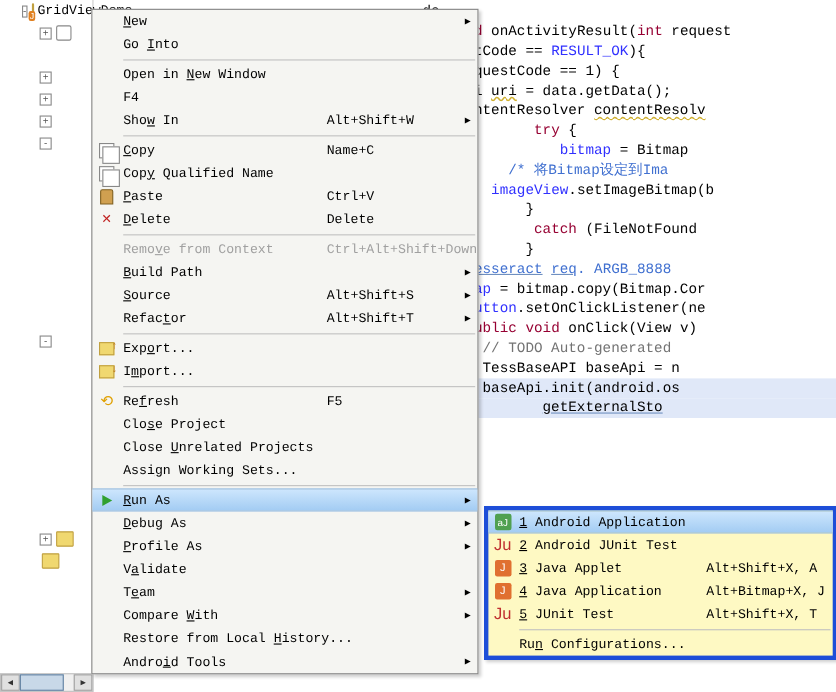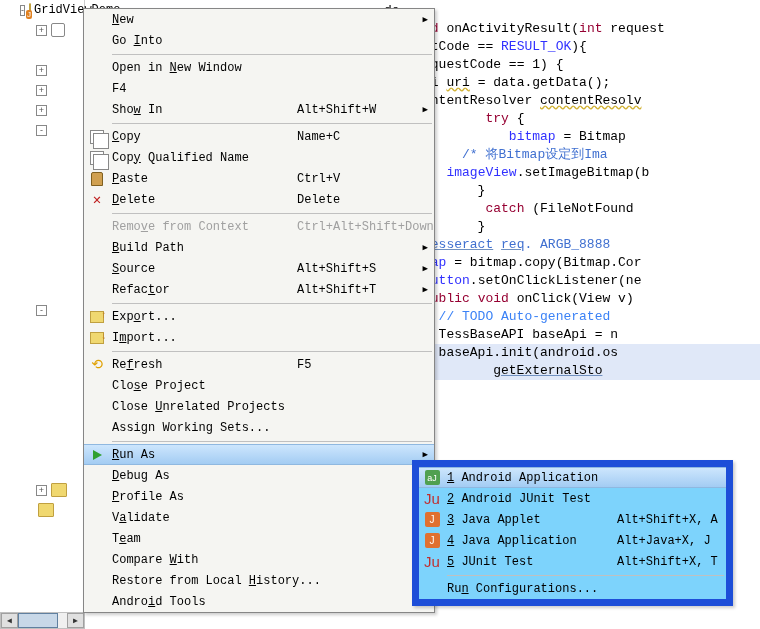--- a/index.html
+++ b/index.html
@@ -18,27 +18,27 @@
 .ctx{position:absolute;left:83px;top:8px;width:352px;background:#f5f5f2;border:1px solid #868686;box-shadow:2px 2px 3px rgba(0,0,0,.2);z-index:10}
 .ctx-row{display:flex;align-items:center;height:21px;padding-left:28px;position:relative;font-family:"Courier New",monospace;font-size:12px;color:#000}
 .ctx-row.hl{background:linear-gradient(#cde6fd,#a3ccf3);border-top:1px solid #8fb8e0;border-bottom:1px solid #8fb8e0;height:21px}
 .ctx-row.disabled{color:#a0a0a0}
 .ctx-row .ico{position:absolute;left:5px;width:16px;height:16px;display:flex;align-items:center;justify-content:center}
 .ctx-row .label{flex:0 0 auto;width:185px;white-space:pre}
 .ctx-row .shortcut{flex:0 0 auto}
 .ctx-row .arrow{position:absolute;right:6px;font-size:9px;color:#000}
 .ctx-row u{text-decoration:underline}
 .ctx-sep{height:1px;background:#c0c0c0;margin:3px 2px 2px 28px}
-.submenu{position:absolute;left:412px;top:460px;width:321px;background:#7dd3fc;border:7px solid #1d4ed8;box-shadow:2px 2px 3px rgba(0,0,0,.2);z-index:20}
+.submenu{position:absolute;left:440px;top:460px;width:321px;background:#fef9c3;border:4px solid #1d4ed8;box-shadow:2px 2px 3px rgba(0,0,0,.2);z-index:20}
 .submenu .ctx-row .label{width:170px}
 .code{position:absolute;left:384px;top:0;right:0;bottom:0;background:#fff;font-family:"Courier New",monospace;font-size:13px;line-height:18px;white-space:pre;overflow:hidden;color:#000;padding-top:2px}
 .kw{color:#960032;font-weight:normal}
 .str{color:#3030ff}
 .cm{color:#4070d0}
-.cmtodo{color:#3b82f6}
+.cmtodo{color:#737373}
 .hi-line{background:#e0e8f8}
 .under{text-decoration:underline;text-decoration-color:#7090c0}
 .sq{text-decoration:underline wavy #d0b030}
 .copy-ic{width:14px;height:14px;background:#fff;border:1px solid #888;position:relative}
 .copy-ic::after{content:"";position:absolute;left:2px;top:2px;width:14px;height:14px;background:#fff;border:1px solid #888}
 .paste-ic{width:12px;height:14px;background:#d0a050;border:1px solid #806020;border-radius:2px 2px 0 0}
 .x-ic{color:#c02020;font-weight:bold;font-size:14px}
 .import-ic,.export-ic{width:14px;height:12px;background:#f0d870;border:1px solid #c0a040;position:relative}
 .import-ic::after{content:"↓";position:absolute;right:-4px;top:-2px;color:#c08020;font-size:10px}
 .export-ic::after{content:"↑";position:absolute;right:-4px;top:-2px;color:#c08020;font-size:10px}
@@ -265,21 +265,21 @@
         <div class="j-ic">J</div>
       </span>
       <span class="label"><u>3</u> Java Applet</span>
       <span class="shortcut">Alt+Shift+X, A</span>
     </div>
     <div class="ctx-row">
       <span class="ico">
         <div class="j-ic">J</div>
       </span>
       <span class="label"><u>4</u> Java Application</span>
-      <span class="shortcut">Alt+Java+X, J</span>
+      <span class="shortcut">Alt+Bitmap+X, J</span>
     </div>
     <div class="ctx-row">
       <span class="ico">
         <span class="ju-ic">Ju</span>
       </span>
       <span class="label"><u>5</u> JUnit Test</span>
       <span class="shortcut">Alt+Shift+X, T</span>
     </div>
     <div class="ctx-sep"></div>
     <div class="ctx-row">

